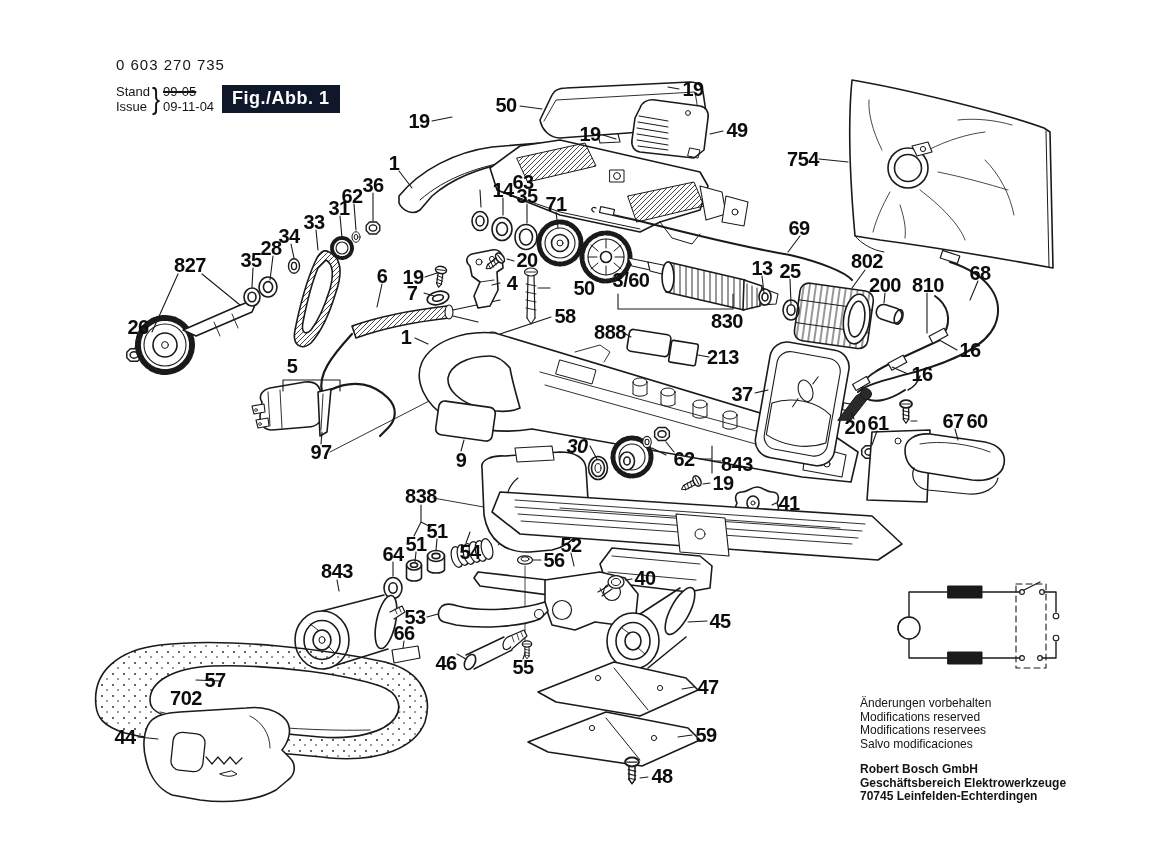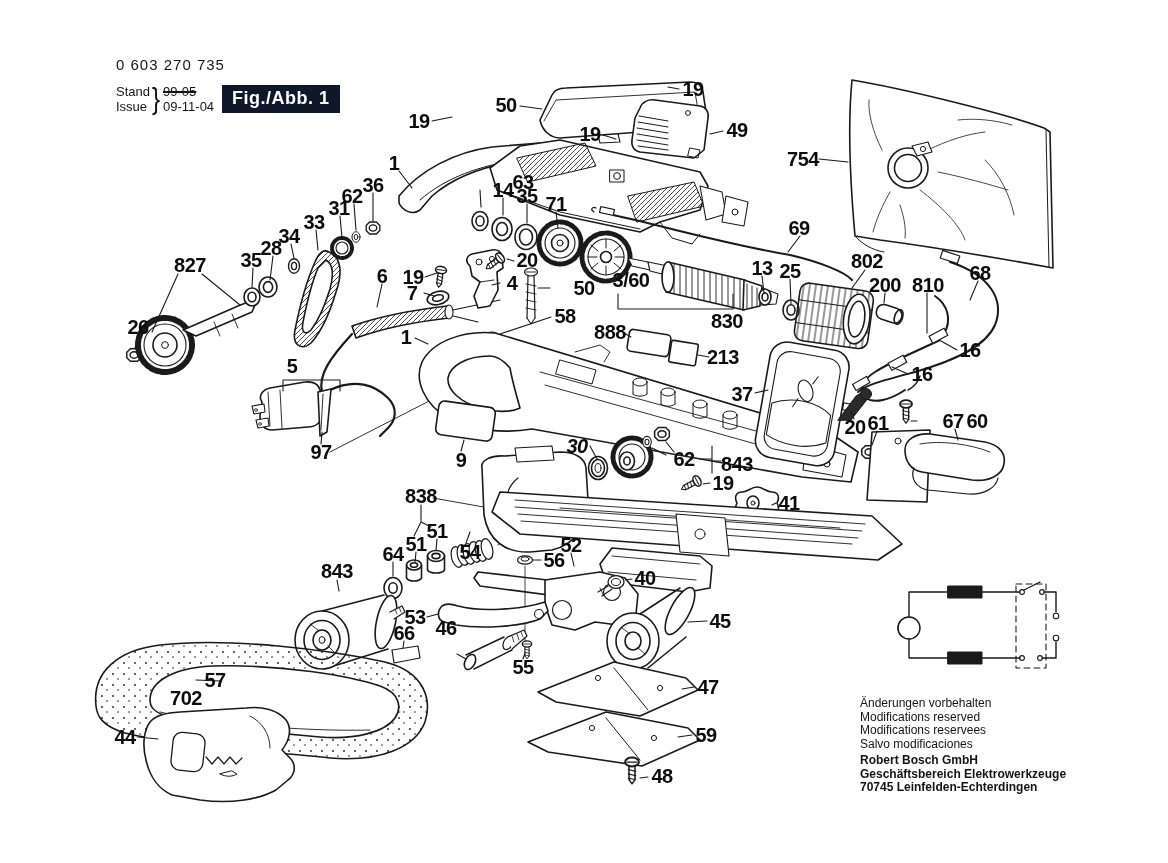--- a/index.html
+++ b/index.html
@@ -11,21 +11,21 @@
   #hdr{position:absolute;left:116px;top:56px;}
   #partno{font-size:15px;letter-spacing:1px;color:#151515;}
   #standrow{display:flex;align-items:center;margin-top:9px;}
   .stcol{font-size:13px;line-height:15px;color:#151515;}
   .brace{font-size:30px;font-weight:400;margin:0 2px 0 1px;transform:scaleX(.8);}
   .datecol{font-size:13px;line-height:15px;color:#151515;}
   .struck{text-decoration:line-through;text-decoration-thickness:2px;}
   #figbox{position:absolute;left:222px;top:85px;background:#0f172a;color:#fff;
           font-weight:700;font-size:18px;padding:3px 10px 4px 10px;letter-spacing:.5px;}
   #ftr{position:absolute;left:860px;top:697px;font-size:12px;line-height:13.5px;color:#141414;}
-  #ftr .co{font-weight:700;margin-top:3px;line-height:13.5px;}
+  #ftr .co{font-weight:700;margin-top:12px;line-height:13.5px;}
   svg *{vector-effect:none;}
 </style>
 </head>
 <body>
 
 <div id="stage">
 
 <svg id="art" width="1168" height="863" viewBox="0 0 1168 863" fill="none" stroke="#1a1a1a" stroke-width="1.6" stroke-linecap="round" stroke-linejoin="round">
   <defs>
     <pattern id="diag" width="5" height="5" patternUnits="userSpaceOnUse">
@@ -605,21 +605,21 @@
       <div class="plabel" style="left: 437px; top: 531px;">51</div>
       <div class="plabel" style="left: 416px; top: 544px;">51</div>
       <div class="plabel" style="left: 470px; top: 524px; margin-top: 28px;">54</div>
       <div class="plabel" style="left: 393px; top: 554px;">64</div>
       <div class="plabel" style="left: 571px; top: 545px;">52</div>
       <div class="plabel" style="left: 554px; top: 560px;">56</div>
       <div class="plabel" style="left: 645px; top: 578px;">40</div>
       <div class="plabel" style="left: 337px; top: 571px;">843</div>
       <div class="plabel" style="left: 415px; top: 617px;">53</div>
       <div class="plabel" style="left: 404px; top: 633px;">66</div>
-      <div class="plabel" style="left: 446px; top: 628px; text-align: right;">46</div>
+      <div class="plabel" style="left: 446px; top: 663px; text-align: right;">46</div>
       <div class="plabel" style="left: 523px; top: 667px;">55</div>
       <div class="plabel" style="left: 720px; top: 621px;">45</div>
       <div class="plabel" style="left: 708px; top: 687px;">47</div>
       <div class="plabel" style="left: 706px; top: 735px;">59</div>
       <div class="plabel" style="left: 662px; top: 776px;">48</div>
       <div class="plabel" style="left: 182px; top: 680px; margin-left: 33px;">57</div>
       <div class="plabel" style="left: 186px; top: 698px;">702</div>
       <div class="plabel" style="left: 125px; top: 737px;">44</div>
       <div class="plabel" style="left: 855px; top: 427px;">20</div>
       <div class="plabel" style="left: 878px; top: 423px;">61</div>

